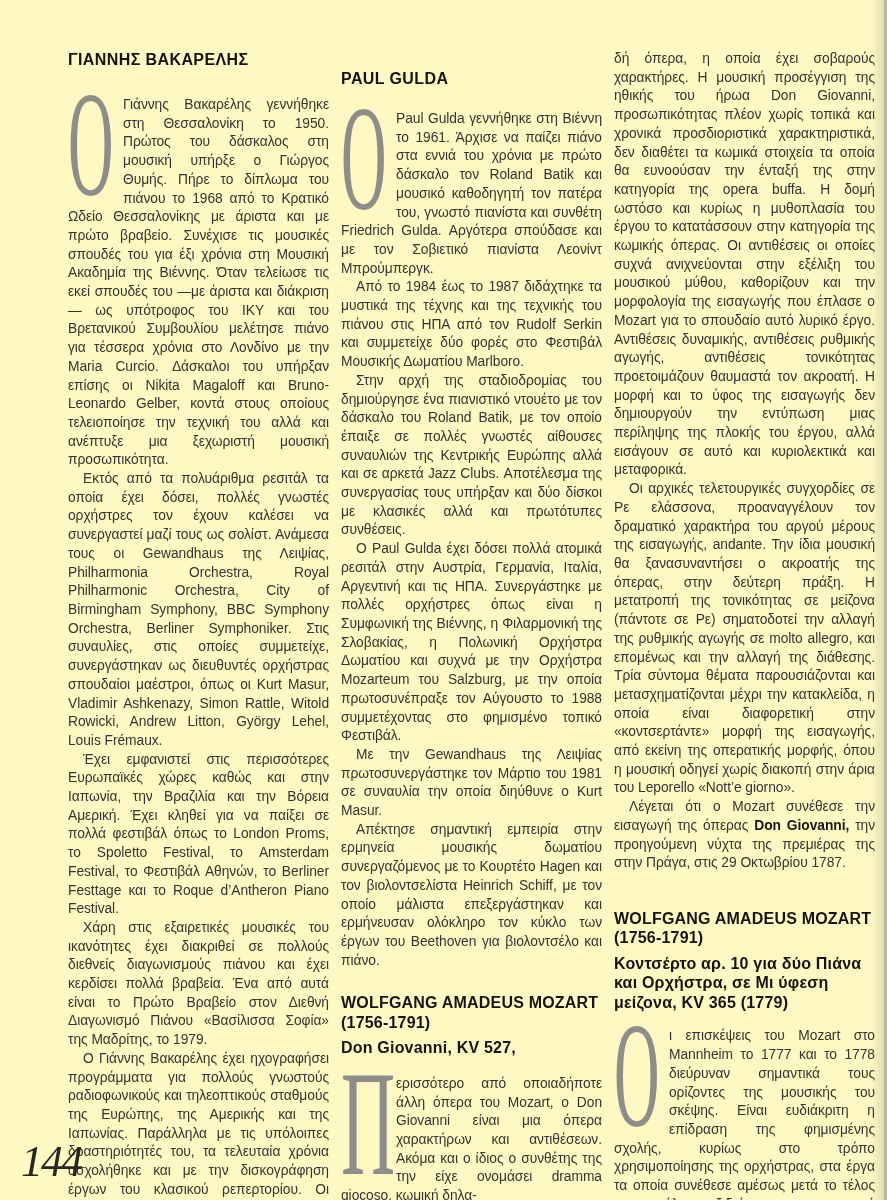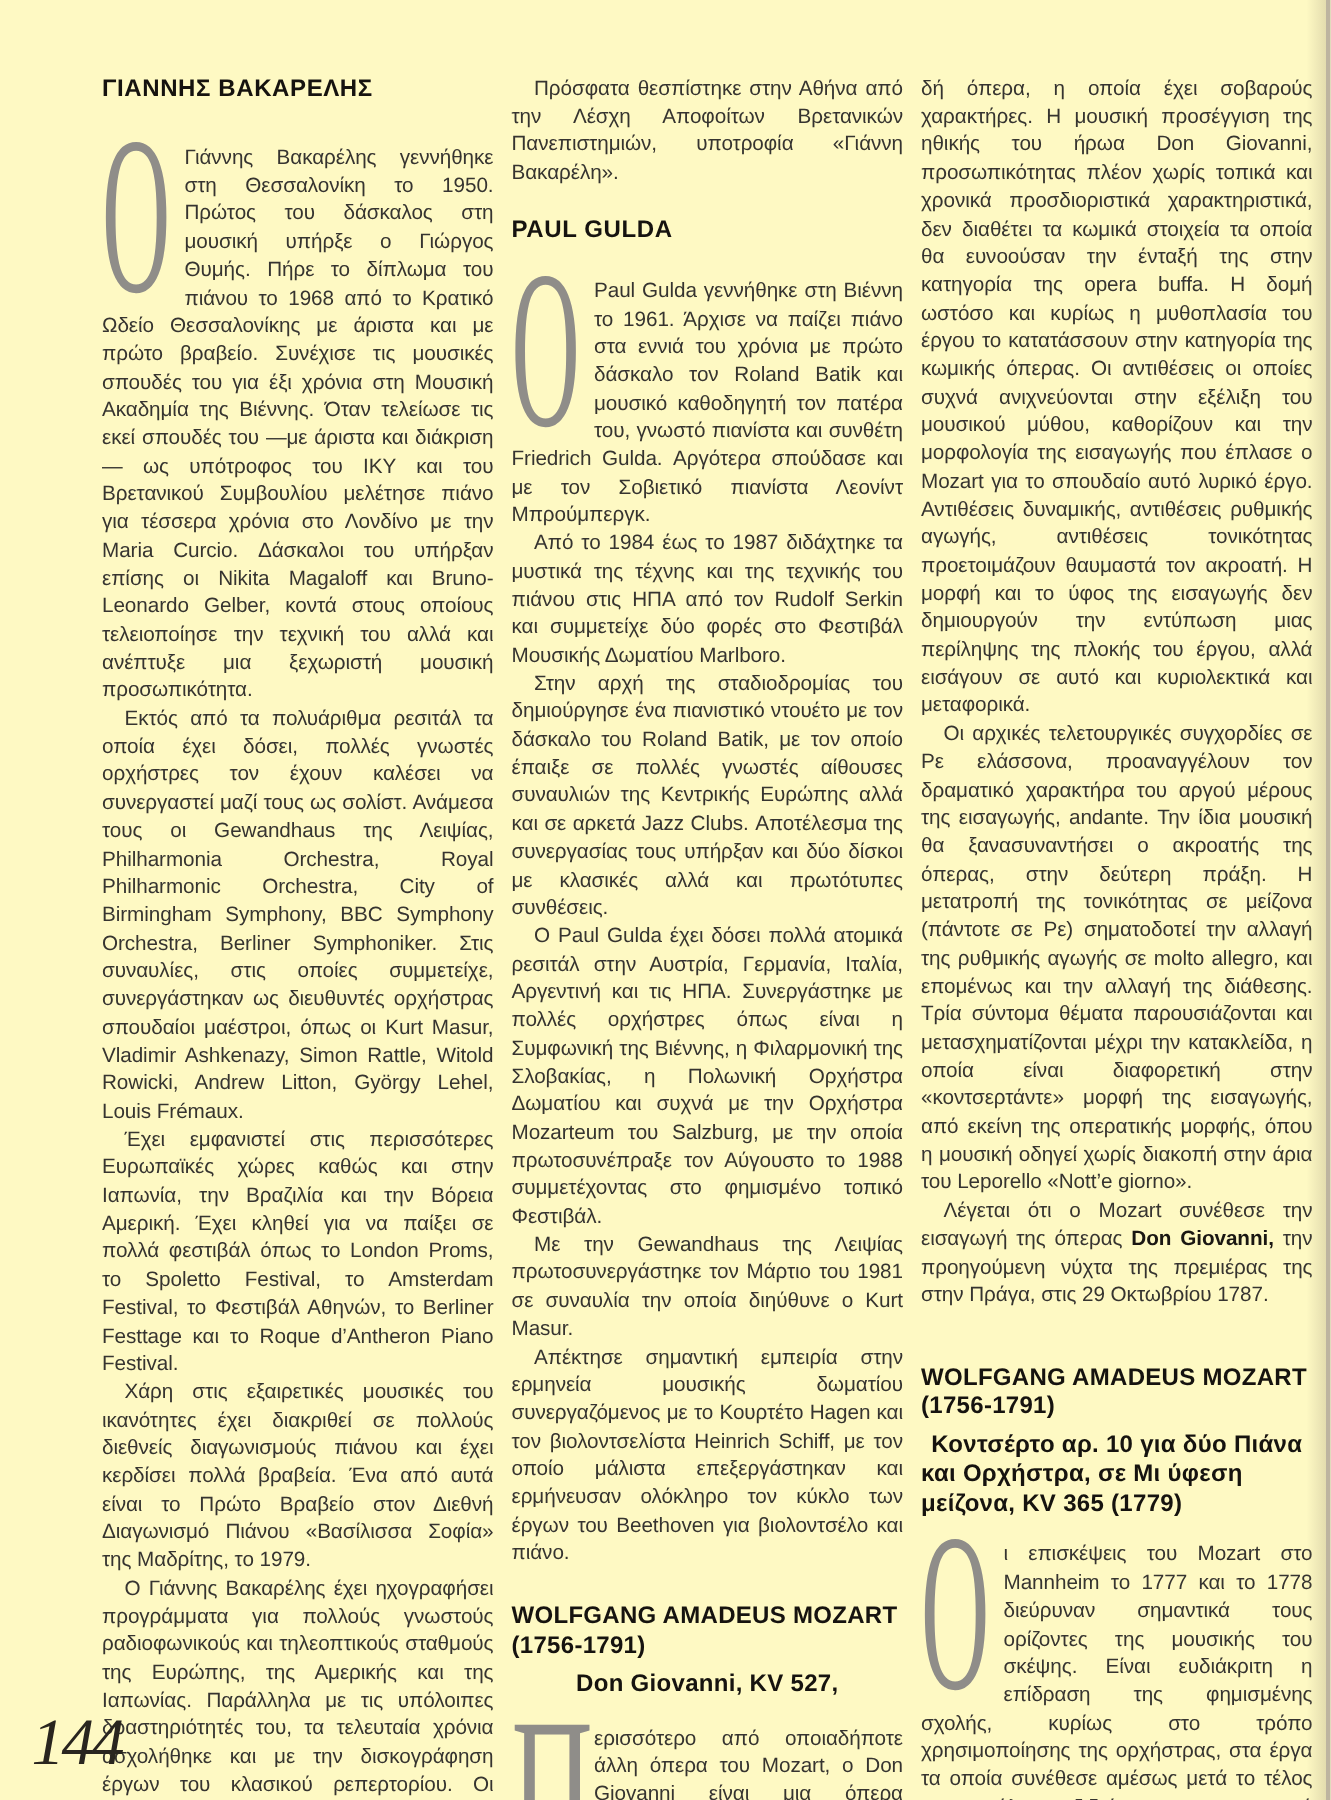--- a/index.html
+++ b/index.html
@@ -27,21 +27,21 @@
     font-size:16px;font-weight:700;color:#16130f;
     letter-spacing:.4px;margin:0 0 27px 0;line-height:19px;
   }
   .art-head.mid{margin:19px 0 22px 0;}
   .sub-head{margin:23px 0 17px 0;}
   .sub-head.col3{margin:36px 0 15px 0;}
   .sub-head div{
     font-size:16px;font-weight:700;color:#16130f;
     line-height:19.5px;letter-spacing:.2px;
   }
-  .sub-head .work{margin-top:6px;text-align:center;}
+  .sub-head .work{margin-top:6px;}
   .b{font-weight:700;color:#1a1712;}
   
   .dc{float:left;width:44px;height:93px;margin:3px 11px 0 0;position:relative;}
   .dc-g{
     position:absolute;top:-30px;left:0;display:block;
     font-family:"Liberation Serif",serif;font-weight:400;
     font-size:150px;line-height:1;color:#8f8d89;
     transform:scale(.42,1);transform-origin:top left;
   }
   .dc.pi .dc-g{transform:scale(.5,1);}
@@ -72,21 +72,20 @@
       <p class="body"><span class="dc">
             <span class="dc-g">Ο</span>
           </span><span>Γιάννης Βακαρέλης γεννήθηκε στη Θεσσαλονίκη το 1950. Πρώτος του δάσκαλος στη μουσική υπήρξε ο Γιώργος Θυμής. Πήρε το δίπλωμα του πιάνου το 1968 από το Κρατικό Ωδείο Θεσσαλονίκης με άριστα και με πρώτο βραβείο. Συνέχισε τις μουσικές σπουδές του για έξι χρόνια στη Μουσική Ακαδημία της Βιέννης. Όταν τελείωσε τις εκεί σπουδές του —με άριστα και διάκριση— ως υπότροφος του ΙΚΥ και του Βρετανικού Συμβουλίου μελέτησε πιάνο για τέσσερα χρόνια στο Λονδίνο με την Maria Curcio. Δάσκαλοι του υπήρξαν επίσης οι Nikita Magaloff και Bruno-Leonardo Gelber, κοντά στους οποίους τελειοποίησε την τεχνική του αλλά και ανέπτυξε μια ξεχωριστή μουσική προσωπικότητα.</span></p>
       <p class="body indent">Εκτός από τα πολυάριθμα ρεσιτάλ τα οποία έχει δόσει, πολλές γνωστές ορχήστρες τον έχουν καλέσει να συνεργαστεί μαζί τους ως σολίστ. Ανάμεσα τους οι Gewandhaus της Λειψίας, Philharmonia Orchestra, Royal Philharmonic Orchestra, City of Birmingham Symphony, BBC Symphony Orchestra, Berliner Symphoniker. Στις συναυλίες, στις οποίες συμμετείχε, συνεργάστηκαν ως διευθυντές ορχήστρας σπουδαίοι μαέστροι, όπως οι Kurt Masur, Vladimir Ashkenazy, Simon Rattle, Witold Rowicki, Andrew Litton, György Lehel, Louis Frémaux.</p>
       <p class="body indent">Έχει εμφανιστεί στις περισσότερες Ευρωπαϊκές χώρες καθώς και στην Ιαπωνία, την Βραζιλία και την Βόρεια Αμερική. Έχει κληθεί για να παίξει σε πολλά φεστιβάλ όπως το London Proms, το Spoletto Festival, το Amsterdam Festival, το Φεστιβάλ Αθηνών, το Berliner Festtage και το Roque d’Antheron Piano Festival.</p>
       <p class="body indent">Χάρη στις εξαιρετικές μουσικές του ικανότητες έχει διακριθεί σε πολλούς διεθνείς διαγωνισμούς πιάνου και έχει κερδίσει πολλά βραβεία. Ένα από αυτά είναι το Πρώτο Βραβείο στον Διεθνή Διαγωνισμό Πιάνου «Βασίλισσα Σοφία» της Μαδρίτης, το 1979.</p>
       <p class="body indent">Ο Γιάννης Βακαρέλης έχει ηχογραφήσει προγράμματα για πολλούς γνωστούς ραδιοφωνικούς και τηλεοπτικούς σταθμούς της Ευρώπης, της Αμερικής και της Ιαπωνίας. Παράλληλα με τις υπόλοιπες δραστηριότητές του, τα τελευταία χρόνια ασχολήθηκε και με την δισκογράφηση έργων του κλασικού ρεπερτορίου. Οι κριτικοί υποδέχθηκαν με ενθουσιασμό τόσο τις ηχογραφήσεις του με έργα για σόλο πιάνο των Brahms και Προκόφιεφ, όσο και τις ηχογραφήσεις των Κοντσερτών για πιάνο και ορχήστρα των Liszt, Gershwin και Προκόφιεφ.</p>
     </div>
 
     <div class="col">
-      <p class="body indent">Πρόσφατα θεσπίστηκε στην Αθήνα από την Λέσχη Αποφοίτων Βρετανικών Πανεπιστημιών, υποτροφία «Γιάννη Βακαρέλη».</p>
       <h2 class="art-head mid">PAUL GULDA</h2>
       <p class="body"><span class="dc">
             <span class="dc-g">Ο</span>
           </span><span>Paul Gulda γεννήθηκε στη Βιέννη το 1961. Άρχισε να παίζει πιάνο στα εννιά του χρόνια με πρώτο δάσκαλο τον Roland Batik και μουσικό καθοδηγητή τον πατέρα του, γνωστό πιανίστα και συνθέτη Friedrich Gulda. Αργότερα σπούδασε και με τον Σοβιετικό πιανίστα Λεονίντ Μπρούμπεργκ.</span></p>
       <p class="body indent">Από το 1984 έως το 1987 διδάχτηκε τα μυστικά της τέχνης και της τεχνικής του πιάνου στις ΗΠΑ από τον Rudolf Serkin και συμμετείχε δύο φορές στο Φεστιβάλ Μουσικής Δωματίου Marlboro.</p>
       <p class="body indent">Στην αρχή της σταδιοδρομίας του δημιούργησε ένα πιανιστικό ντουέτο με τον δάσκαλο του Roland Batik, με τον οποίο έπαιξε σε πολλές γνωστές αίθουσες συναυλιών της Κεντρικής Ευρώπης αλλά και σε αρκετά Jazz Clubs. Αποτέλεσμα της συνεργασίας τους υπήρξαν και δύο δίσκοι με κλασικές αλλά και πρωτότυπες συνθέσεις.</p>
       <p class="body indent">Ο Paul Gulda έχει δόσει πολλά ατομικά ρεσιτάλ στην Αυστρία, Γερμανία, Ιταλία, Αργεντινή και τις ΗΠΑ. Συνεργάστηκε με πολλές ορχήστρες όπως είναι η Συμφωνική της Βιέννης, η Φιλαρμονική της Σλοβακίας, η Πολωνική Ορχήστρα Δωματίου και συχνά με την Ορχήστρα Mozarteum του Salzburg, με την οποία πρωτοσυνέπραξε τον Αύγουστο το 1988 συμμετέχοντας στο φημισμένο τοπικό Φεστιβάλ.</p>
       <p class="body indent">Με την Gewandhaus της Λειψίας πρωτοσυνεργάστηκε τον Μάρτιο του 1981 σε συναυλία την οποία διηύθυνε ο Kurt Masur.</p>
       <p class="body indent">Απέκτησε σημαντική εμπειρία στην ερμηνεία μουσικής δωματίου συνεργαζόμενος με το Κουρτέτο Hagen και τον βιολοντσελίστα Heinrich Schiff, με τον οποίο μάλιστα επεξεργάστηκαν και ερμήνευσαν ολόκληρο τον κύκλο των έργων του Beethoven για βιολοντσέλο και πιάνο.</p>
       <div class="sub-head">

